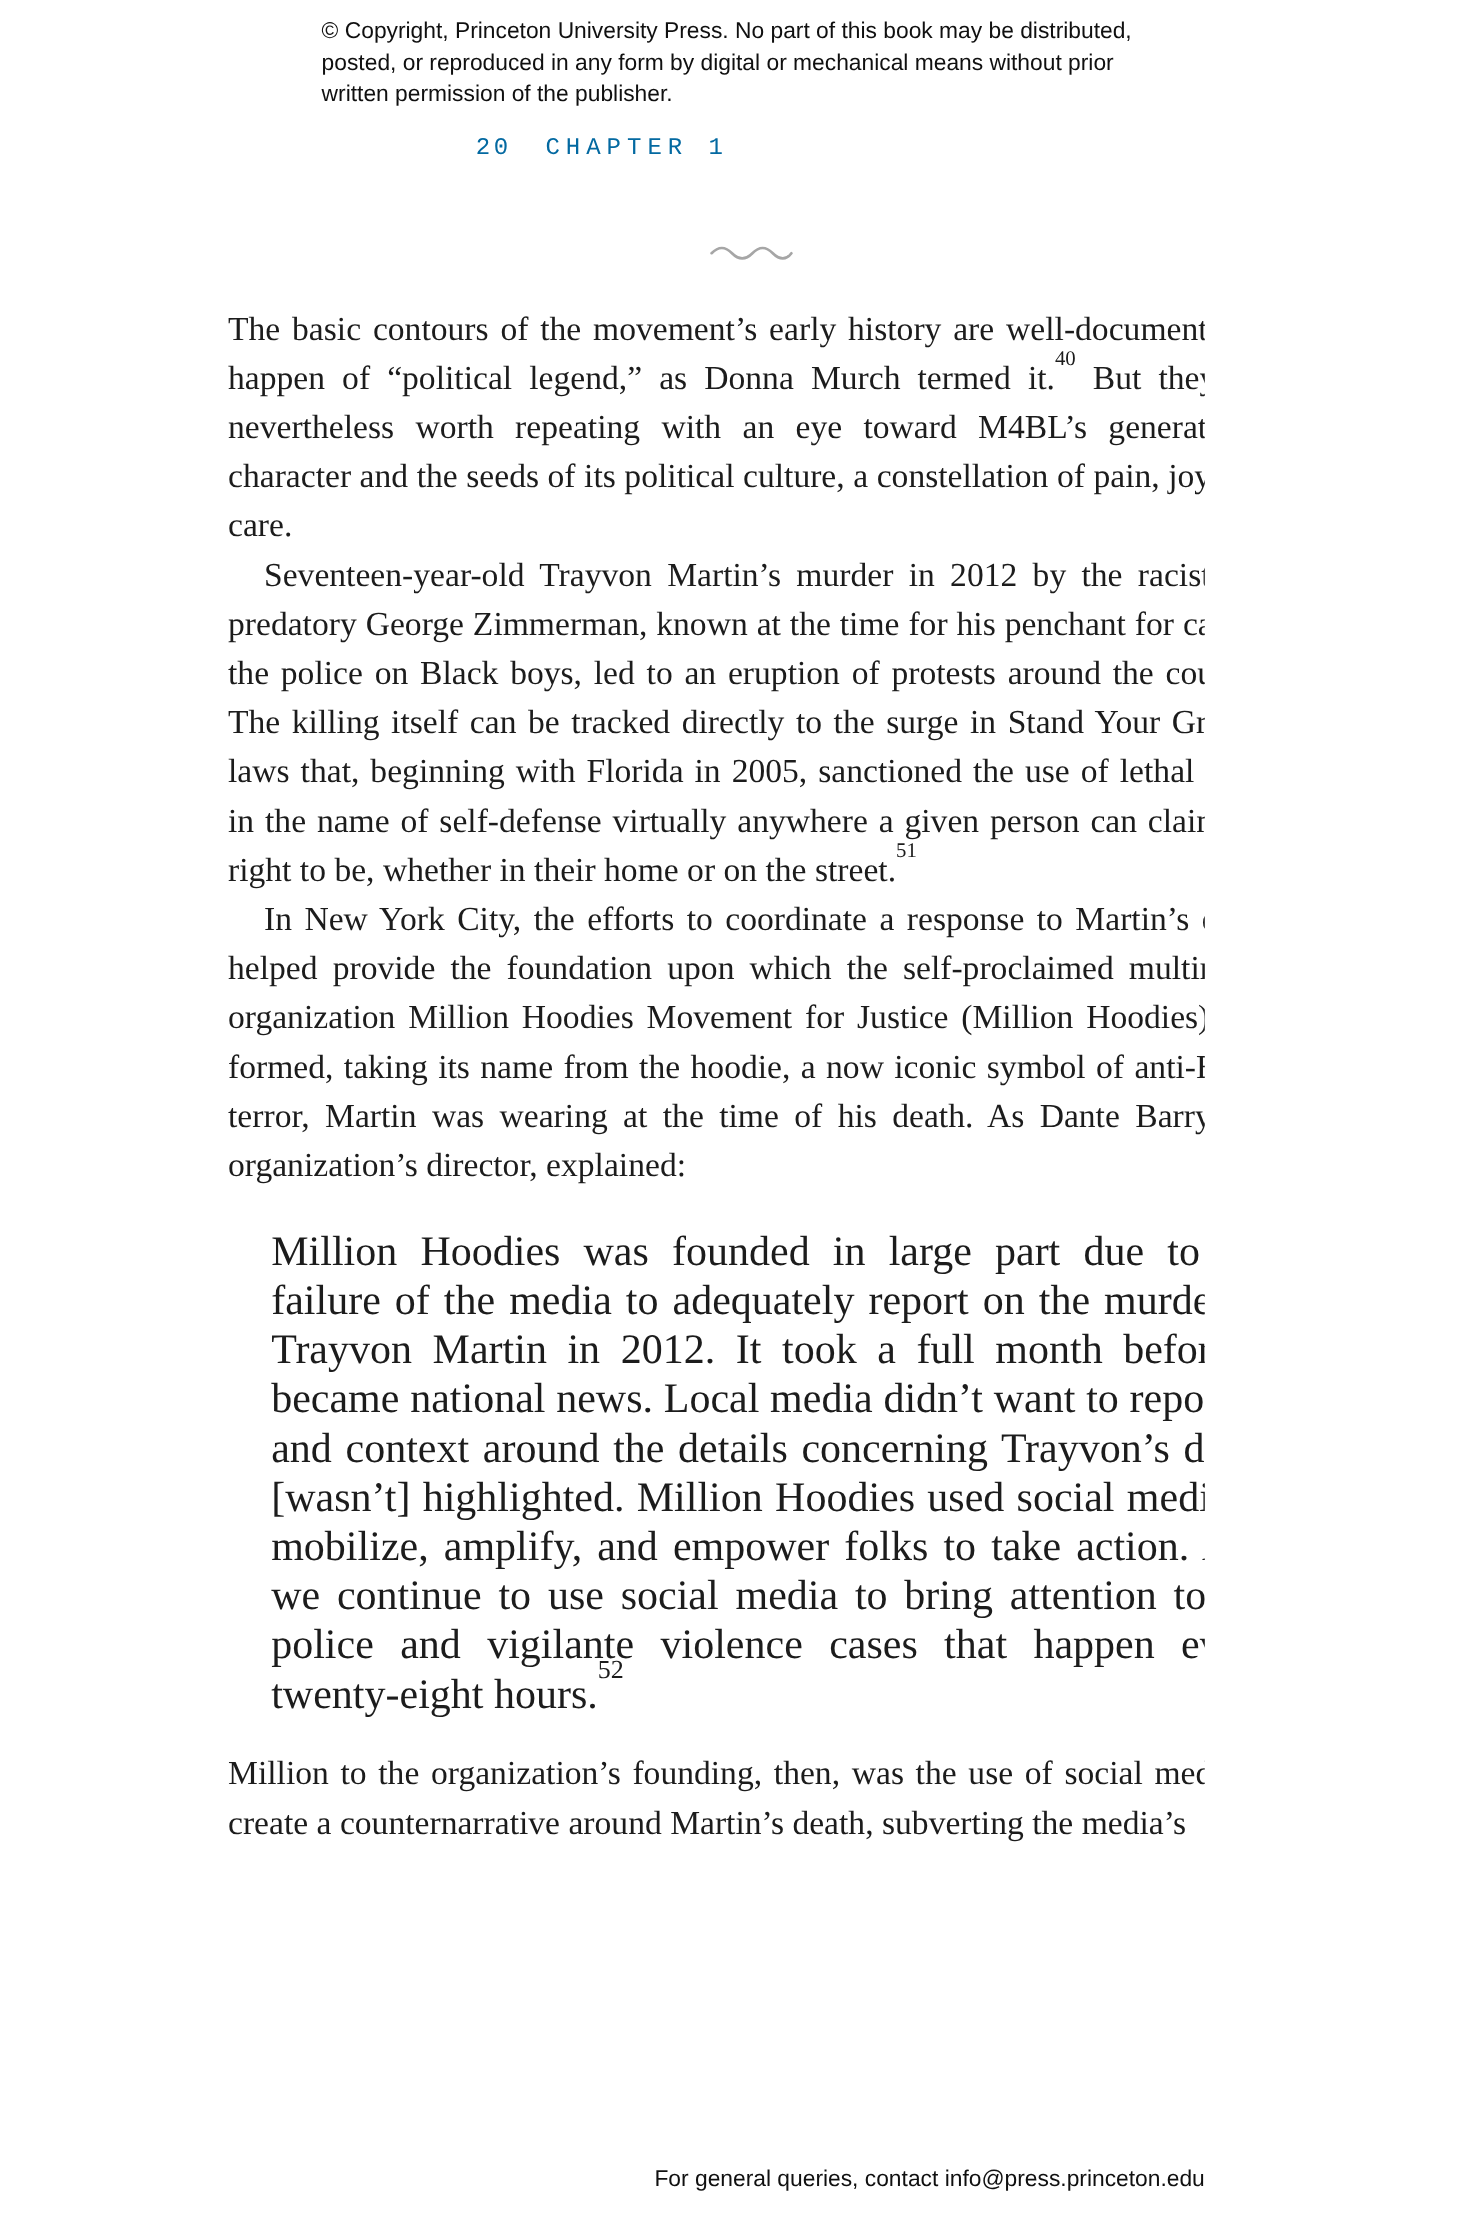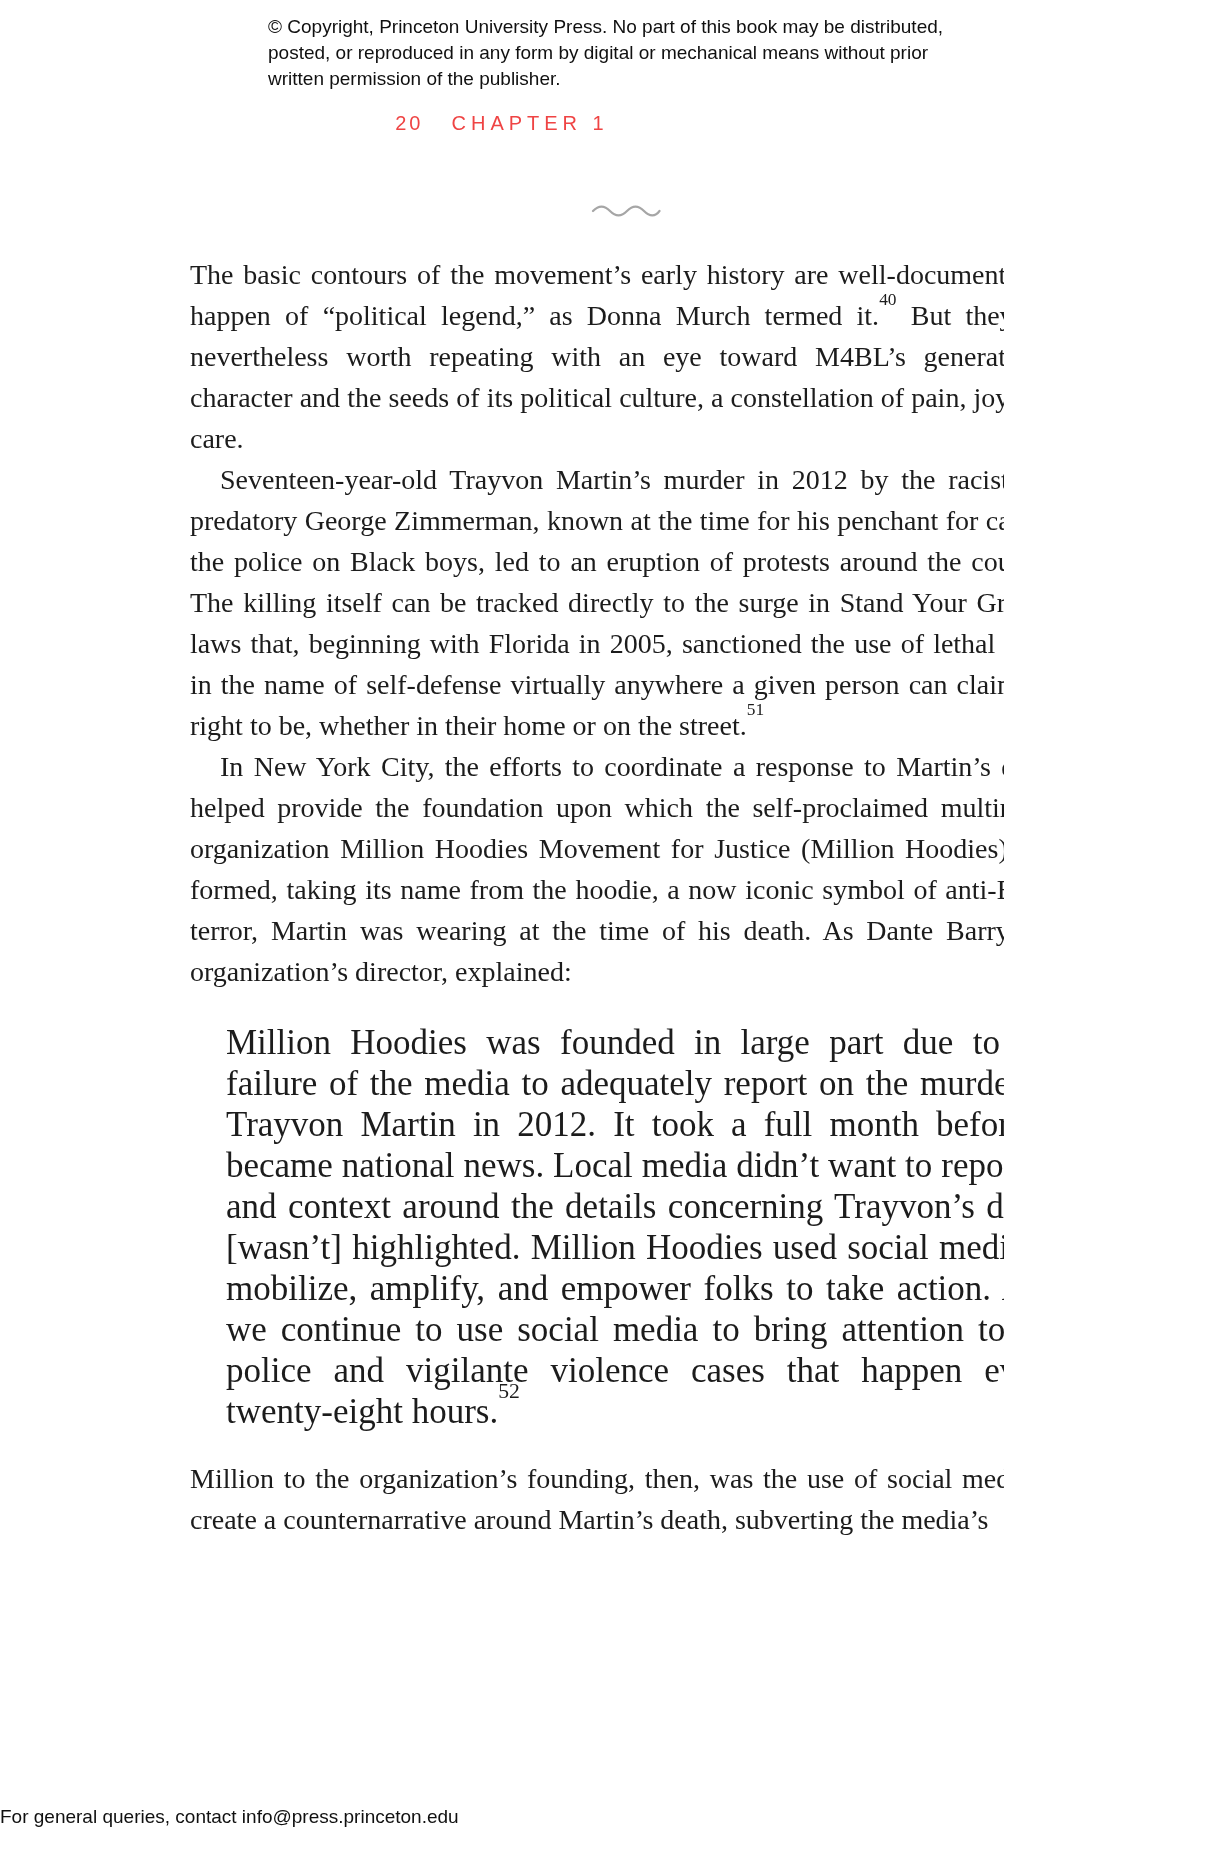--- a/index.html
+++ b/index.html
@@ -11,22 +11,22 @@
     color:#1b1b1b;
   }
   .copyright{
     position:absolute;left:268px;top:14px;width:705px;
     font-family:"Liberation Sans",sans-serif;
     font-size:19px;line-height:26px;color:#101010;
   }
   .running-head{
     position:absolute;top:112px;left:0;width:100%;
     text-align:center;
-    font-family:Liberation Sans, sans-serif;
-    font-size:20px;color:#ef4444;
+    font-family:Liberation Mono, monospace;
+    font-size:20px;color:#0369a1;
   }
   .running-head .pagenum{letter-spacing:3px;margin-right:28px;}
   .running-head .chapter{letter-spacing:5px;}
   .textblock{
     position:absolute;left:190px;top:168px;width:872px;
     font-family:"Liberation Serif",serif;
     font-size:28px;line-height:41px;
     text-align:justify;color:#1c1c1c;
   }
   .textblock p{margin:0;padding:0;}
@@ -39,21 +39,21 @@
     margin:30px 0 26px 36px;
     font-size:35px;line-height:41px;
   }
   .fn{
     font-size:0.62em;
     position:relative;top:-0.55em;
     line-height:0;letter-spacing:0;
   }
   .footer{
     position:absolute;bottom:22px;left:0;width:100%;
-    text-align:left;
+    text-align:right;
     font-family:"Liberation Sans",sans-serif;
     font-size:19px;color:#101010;
   }
 </style>
 </head>
 <body>
 
 <div class="page">
 
   <div class="copyright">© Copyright, Princeton University Press. No part of this book may be distributed, posted, or reproduced in any form by digital or mechanical means without prior written permission of the publisher.</div>

